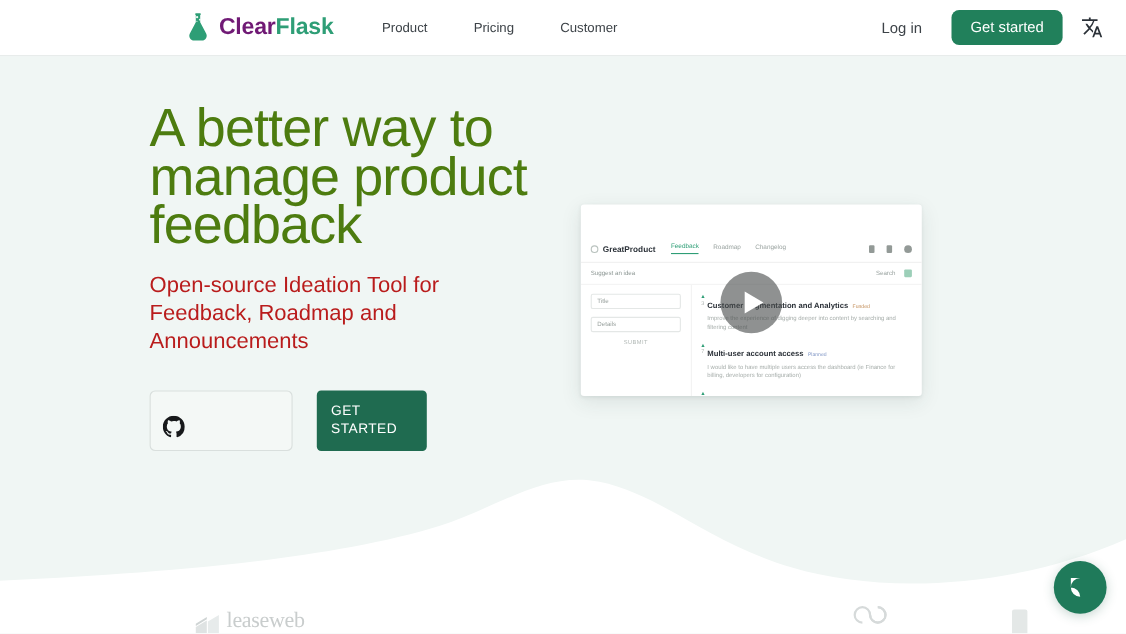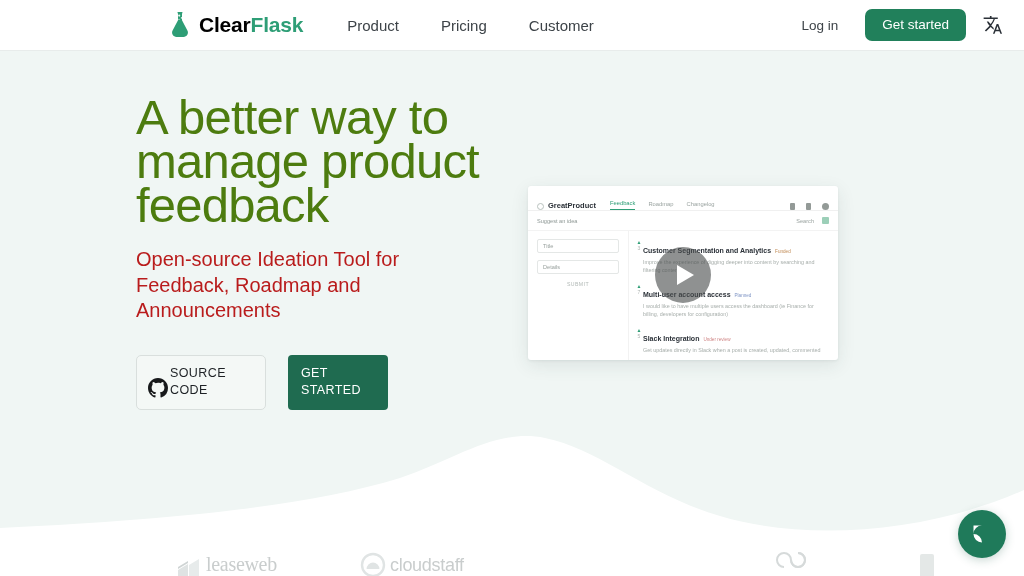--- a/index.html
+++ b/index.html
@@ -15,26 +15,26 @@
   #header {
     position: absolute; top: 0; left: 0; width: 1024px; height: 51px;
     background: #ffffff;
     border-bottom: 1px solid #e8eceb;
     display: flex; align-items: center;
     z-index: 40;
   }
   #brand { display: flex; align-items: center; margin-left: 168px; }
   .flask-icon { width: 24px; height: 28px; margin-right: 7px; display: block; }
   #brand-text { font-size: 21px; font-weight: bold; letter-spacing: -0.2px; white-space: nowrap; }
-  .brand-clear { color: #000000; }
+  .brand-clear { color: #701a75; }
   .brand-flask { color: #2e9e76; }
 
   #nav { display: flex; align-items: center; margin-left: 44px; }
   .nav-link {
-    font-size: 15px; color: #3d4348; margin-right: 42px;
+    font-size: 12px; color: #3d4348; margin-right: 42px;
     cursor: pointer; white-space: nowrap;
   }
   #header-right { display: flex; align-items: center; margin-left: auto; margin-right: 18px; }
   #login-link { font-size: 13.5px; color: #3d4348; cursor: pointer; margin-right: 27px; white-space: nowrap; }
   #get-started-btn {
     background: #21805b; color: #ffffff;
     font-size: 13.5px; padding: 8px 17px 9px; border-radius: 7px;
     border: none; cursor: pointer; white-space: nowrap;
     font-family: "Liberation Sans", sans-serif;
   }
@@ -75,22 +75,23 @@
   }
 
   
   #demo-card {
     position: absolute; left: 528px; top: 186px; width: 310px; height: 174px;
     background: #ffffff; border-radius: 3px; overflow: hidden;
     box-shadow: 0 5px 18px rgba(40,60,55,0.10), 0 1px 3px rgba(40,60,55,0.07);
     z-index: 10;
   }
   #demo-topbar {
-    height: 25px; display: flex; align-items: flex-end; padding: 0 9px;
+    height: 25px; display: flex; align-items: center; padding: 0 9px;
     border-bottom: 1px solid #f0f0f0;
+    margin-top: 28px;
   }
   .demo-circle { width: 7px; height: 7px; border: 1px solid #b9c2be; border-radius: 50%; margin-right: 4px; }
   #demo-product-name { font-size: 7.5px; color: #2b3138; font-weight: bold; margin-right: 14px; }
   .demo-tab { font-size: 5.8px; color: #9aa3a0; margin-right: 13px; padding-bottom: 3px; }
   .demo-tab.active { color: #2e9e76; border-bottom: 1.4px solid #2e9e76; }
   #demo-topicons { margin-left: auto; display: flex; align-items: center; }
   .demo-ticon { width: 5px; height: 7px; background: #6f7874; margin-left: 11px; border-radius: 1px; opacity: .75; }
   .demo-ticon.round { border-radius: 50%; width: 7px; height: 7px; }
 
   #demo-subbar { height: 20px; display: flex; align-items: center; padding: 0 9px; border-bottom: 1px solid #f3f3f3; }
@@ -206,21 +207,20 @@
       <div id="source-code-btn">
         <svg class="gh-icon" viewBox="0 0 16 16">
           <path fill="#17191b" d="M8 0C3.58 0 0 3.58 0 8c0 3.54 2.29 6.53 5.47 7.59.4.07.55-.17.55-.38
             0-.19-.01-.82-.01-1.49-2.01.37-2.53-.49-2.69-.94-.09-.23-.48-.94-.82-1.13-.28-.15-.68-.52-.01-.53.63-.01
             1.08.58 1.23.82.72 1.21 1.87.87 2.33.66.07-.52.28-.87.51-1.07-1.78-.2-3.64-.89-3.64-3.95
             0-.87.31-1.59.82-2.15-.08-.2-.36-1.02.08-2.12 0 0 .67-.21 2.2.82a7.4 7.4 0 0 1 2-.27c.68 0
             1.36.09 2 .27 1.53-1.04 2.2-.82 2.2-.82.44 1.1.16 1.92.08 2.12.51.56.82 1.27.82 2.15 0
             3.07-1.87 3.75-3.65 3.95.29.25.54.73.54 1.48 0 1.07-.01 1.93-.01 2.2 0 .21.15.46.55.38A8.01
             8.01 0 0 0 16 8c0-4.42-3.58-8-8-8Z"></path>
         </svg>
-        <span id="source-code-label">SOURCE CODE</span>
       </div>
       <button id="get-started-cta">GET STARTED</button>
     </div>
   </div>
 
   <div id="demo-card">
 
     <div id="demo-topbar">
       <span class="demo-circle"></span>
       <span id="demo-product-name">GreatProduct</span>
@@ -298,27 +298,20 @@
 
     <div id="logo-leaseweb">
       <svg width="26" height="24" viewBox="0 0 26 24">
         <path d="M2 18 L12 12 L12 24 L2 24 Z" fill="#dfe3e3"></path>
         <path d="M13 13 L23 7 L23 24 L13 24 Z" fill="#e7ebeb"></path>
         <path d="M2 15 L12 9 L12 11 L2 17 Z" fill="#cfd4d4"></path>
       </svg>
       <span class="logo-txt">leaseweb</span>
     </div>
 
-    <div id="logo-cloudstaff">
-      <svg width="26" height="26" viewBox="0 0 26 26">
-        <circle cx="13" cy="15" r="11" fill="none" stroke="#e0e4e4" stroke-width="2.4"></circle>
-        <path d="M6.6 19 a6.4 6.4 0 0 1 12.8 0 Z" fill="#e0e4e4"></path>
-      </svg>
-      <span class="logo-txt">cloudstaff</span>
-    </div>
 
 
     <div id="logo-infinity">
       <svg width="40" height="22" viewBox="0 0 40 22">
         <path d="M12 19 a7 7 0 1 1 7 -7 a7 7 0 1 0 7 -7" fill="none" stroke="#d6dada" stroke-width="2"></path>
         <path d="M26 5 a7 7 0 0 1 0 14 a7 7 0 0 1 -7 -7" fill="none" stroke="#d6dada" stroke-width="2"></path>
       </svg>
     </div>
 
     <div id="logo-edge"></div>

